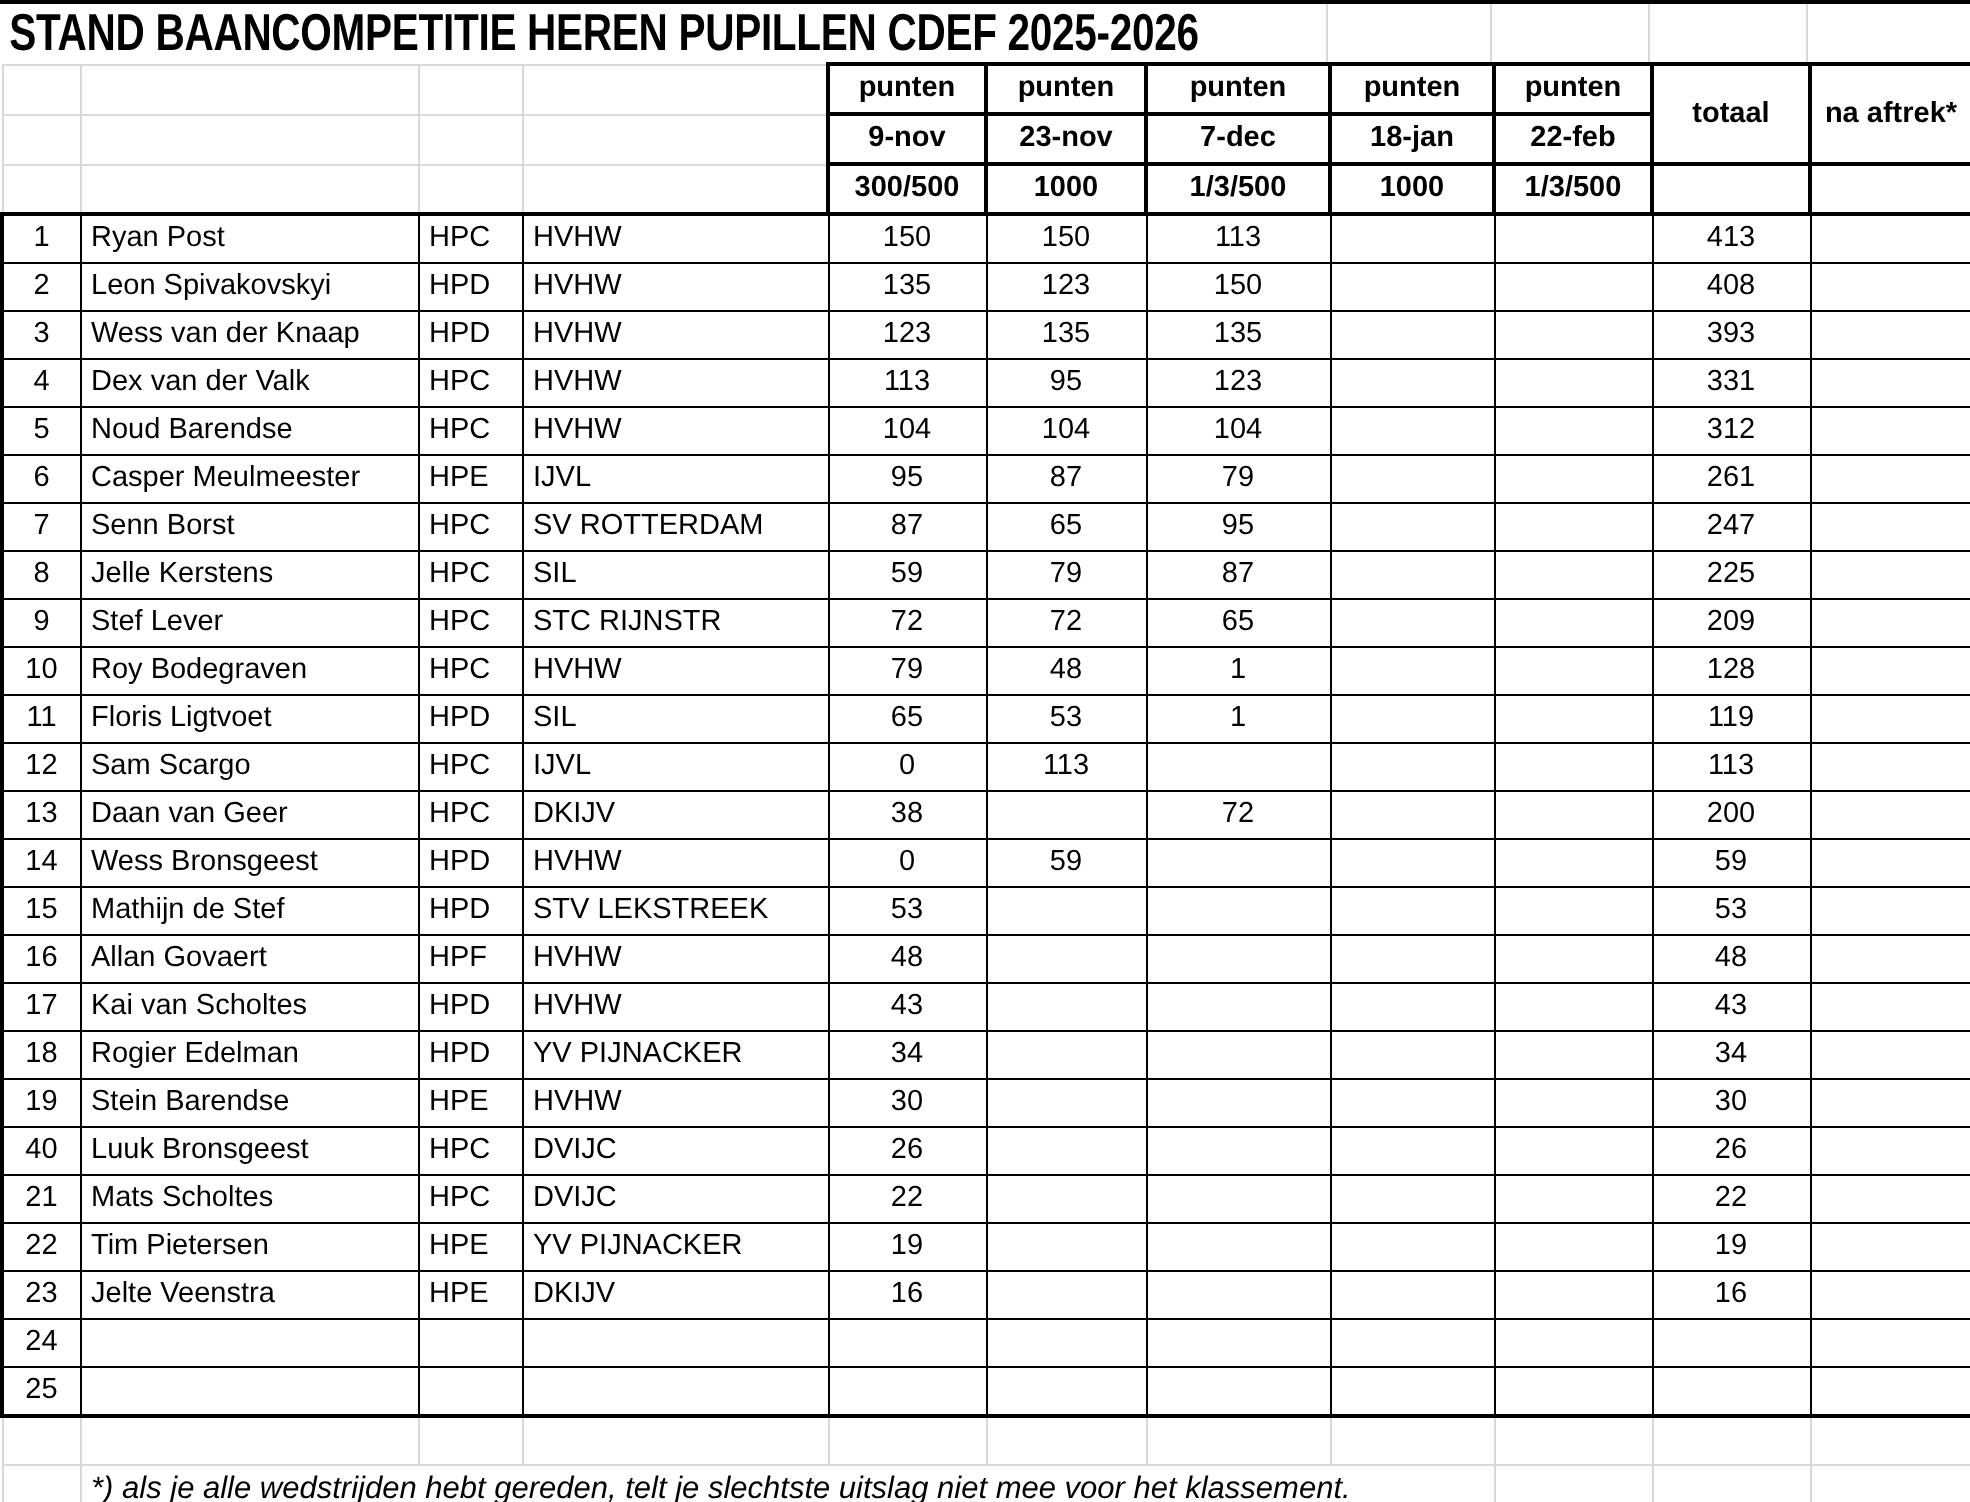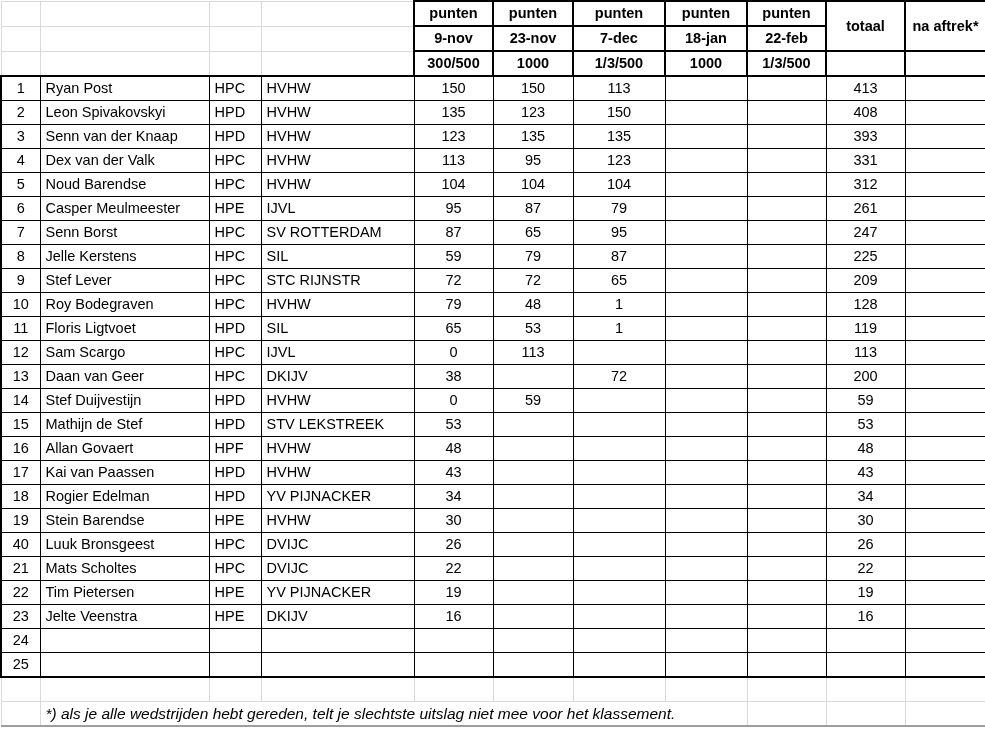--- a/index.html
+++ b/index.html
@@ -30,20 +30,27 @@
 
   tfoot td { border: 1px solid #d9d9d9; }
   tfoot .footnote { font-style: italic; font-size: 15.5px; padding-left: 5px; }
   tfoot tr.bottom td { border-bottom: 2px solid #9e9e9e; }
 </style>
 </head>
 <body>
 
 <div class="sheet">
 
+  <div class="title-row">
+    <div class="title-inner">STAND BAANCOMPETITIE HEREN PUPILLEN CDEF 2025-2026</div>
+    <i class="tv" style="left:663px"></i>
+    <i class="tv" style="left:745px"></i>
+    <i class="tv" style="left:824px"></i>
+    <i class="tv" style="left:903px"></i>
+  </div>
 
   <table>
     <colgroup>
       <col style="width:39px">
         <col style="width:169px">
         <col style="width:52px">
         <col style="width:153px">
       <col style="width:79px">
         <col style="width:80px">
         <col style="width:92px">
@@ -115,21 +122,21 @@
     <td class="c">135</td>
     <td class="c">123</td>
     <td class="c">150</td>
     <td class="c"></td>
     <td class="c"></td>
     <td class="c">408</td>
     <td class="c"></td>
   </tr>
         <tr>
     <td class="c">3</td>
-    <td class="l">Senn van der Knaap</td>
+    <td class="l">Wess van der Knaap</td>
     <td class="l">HPD</td>
     <td class="l">HVHW</td>
     <td class="c">123</td>
     <td class="c">135</td>
     <td class="c">135</td>
     <td class="c"></td>
     <td class="c"></td>
     <td class="c">393</td>
     <td class="c"></td>
   </tr>
@@ -258,21 +265,21 @@
     <td class="c">38</td>
     <td class="c"></td>
     <td class="c">72</td>
     <td class="c"></td>
     <td class="c"></td>
     <td class="c">200</td>
     <td class="c"></td>
   </tr>
         <tr>
     <td class="c">14</td>
-    <td class="l">Stef Duijvestijn</td>
+    <td class="l">Wess Bronsgeest</td>
     <td class="l">HPD</td>
     <td class="l">HVHW</td>
     <td class="c">0</td>
     <td class="c">59</td>
     <td class="c"></td>
     <td class="c"></td>
     <td class="c"></td>
     <td class="c">59</td>
     <td class="c"></td>
   </tr>
@@ -297,21 +304,21 @@
     <td class="c">48</td>
     <td class="c"></td>
     <td class="c"></td>
     <td class="c"></td>
     <td class="c"></td>
     <td class="c">48</td>
     <td class="c"></td>
   </tr>
         <tr>
     <td class="c">17</td>
-    <td class="l">Kai van Paassen</td>
+    <td class="l">Kai van Scholtes</td>
     <td class="l">HPD</td>
     <td class="l">HVHW</td>
     <td class="c">43</td>
     <td class="c"></td>
     <td class="c"></td>
     <td class="c"></td>
     <td class="c"></td>
     <td class="c">43</td>
     <td class="c"></td>
   </tr>

